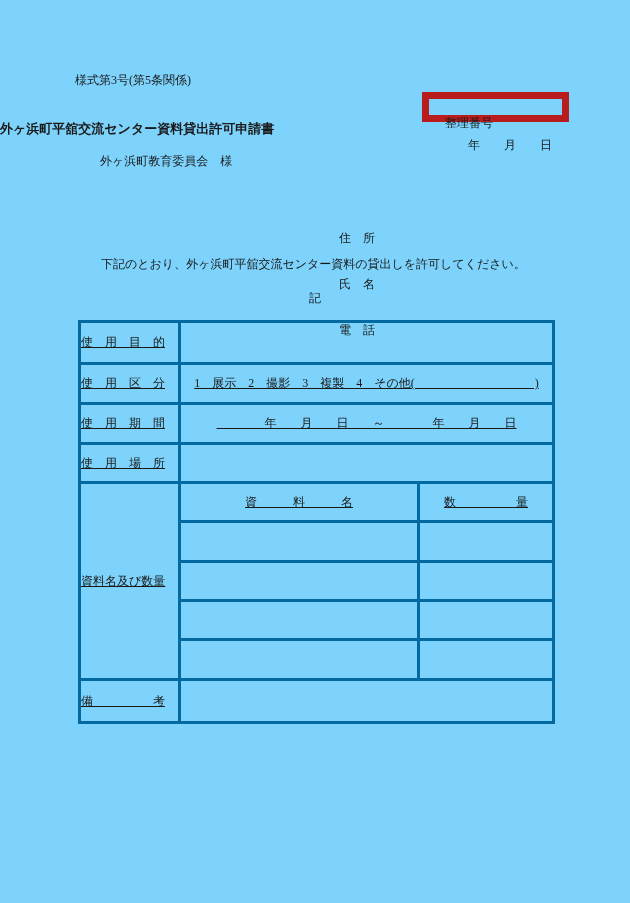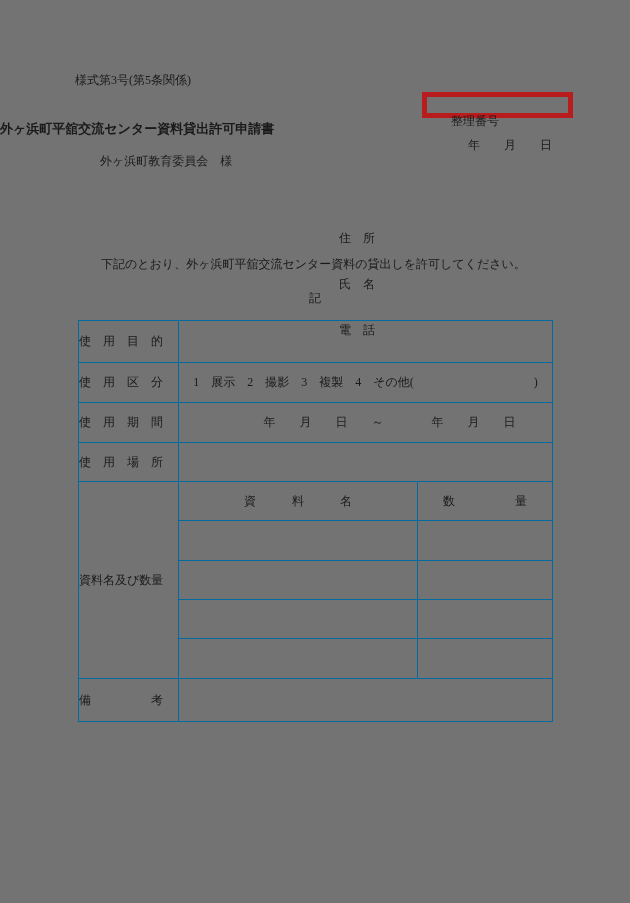--- a/index.html
+++ b/index.html
@@ -5,36 +5,36 @@
   html, body {
     margin: 0;
     padding: 0;
     background: #e8e8e8;
   }
   .page {
     position: relative;
     width: 630px;
     height: 903px;
     margin: 0 auto;
-    background: #737373;
+    background: #7dd3fc;
     font-family: "Liberation Serif", "DejaVu Serif", serif;
     color: #1a1a1a;
     font-size: 12px;
     overflow: hidden;
   }
   .abs { position: absolute; white-space: pre; }
 
   .form-number { top: 72px; left: 75px; }
 
   .seiri-box {
     top: 92px; left: 422px;
     width: 129px; height: 16px;
-    border: 5px solid #b91c1c;
+    border: 7px solid #b91c1c;
     line-height: 16px;
-    padding-left: 12px;
+    padding-left: 4px;
   }
 
   .doc-title {
     top: 120px; left: 0;
     width: 100%;
     font-weight: bold;
     font-size: 13px;
     white-space: pre;
   }
 
@@ -66,25 +66,26 @@
   table.form-table {
     position: absolute;
     top: 320px; left: 78px;
     width: 474px;
     border-collapse: collapse;
     table-layout: fixed;
     font-size: 12px;
     color: #1a1a1a;
   }
   table.form-table td {
-    border: 1px solid #0369a1;
+    border: 3px solid #0369a1;
     padding: 0;
     vertical-align: middle;
     white-space: pre;
     overflow: hidden;
+    text-decoration: underline;
   }
   td.lbl { padding-left: 7px; }
   td.val { padding-left: 6px; text-align: center; }
   td.hdr { text-align: center; }
 
   tr.r-purpose  { height: 42px; }
   tr.r-category { height: 40px; padding-left: 24px; }
   tr.r-period   { height: 40px; }
   tr.r-place    { height: 39px; padding-left: 11px; }
   tr.r-mhdr     { height: 39px; }

